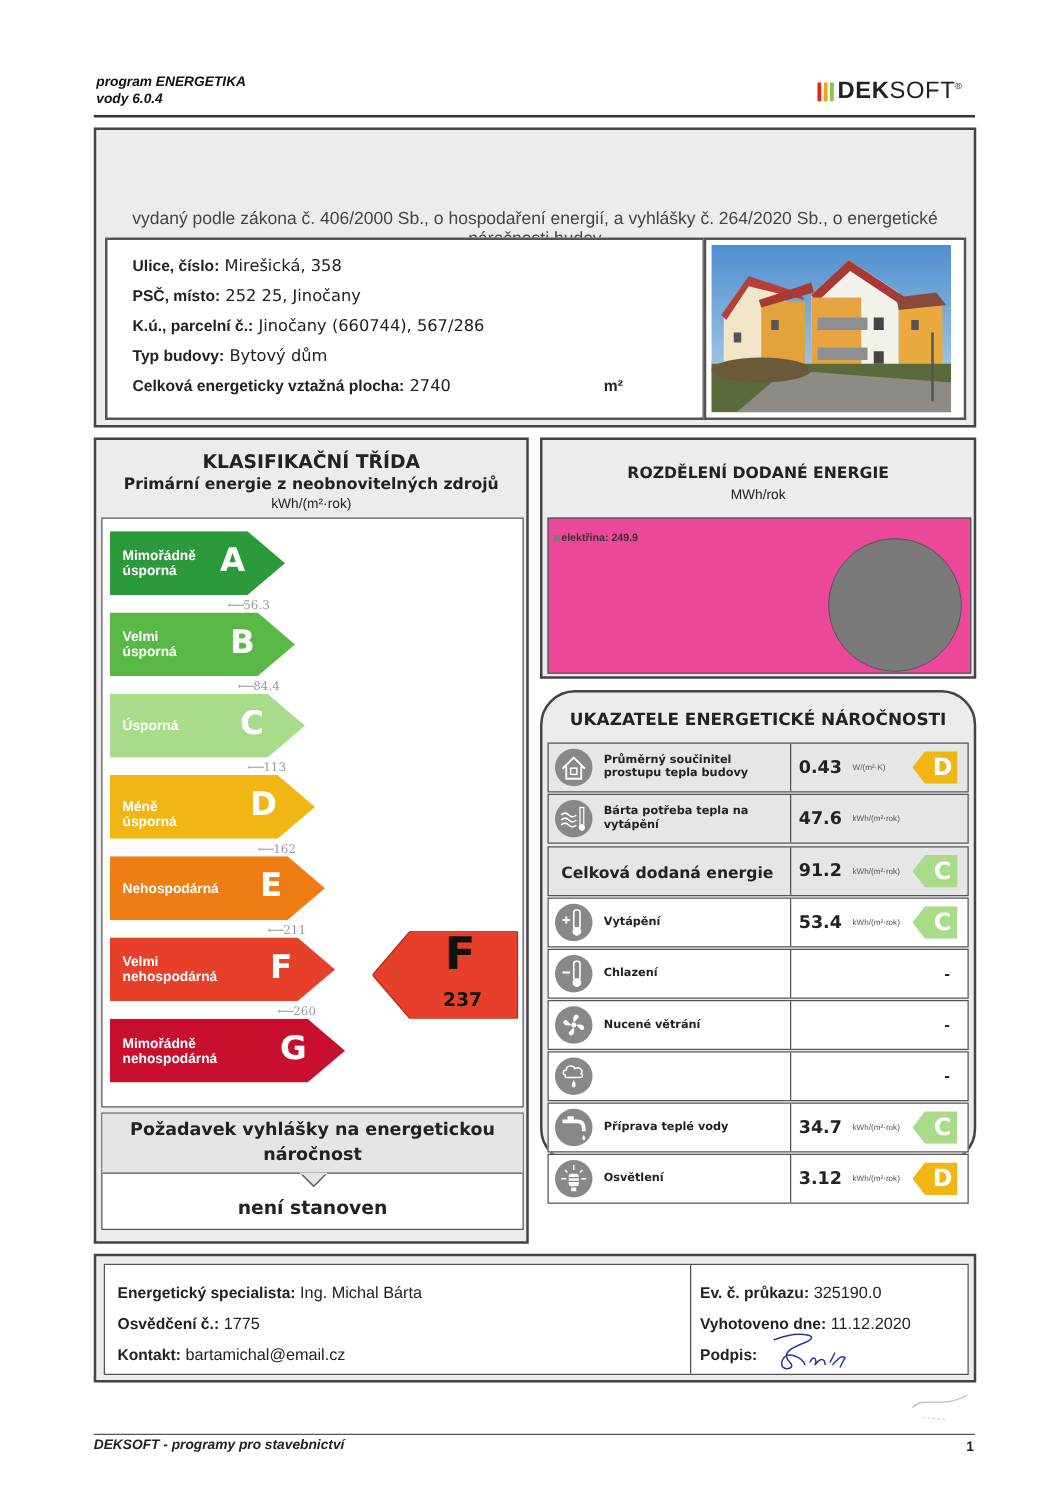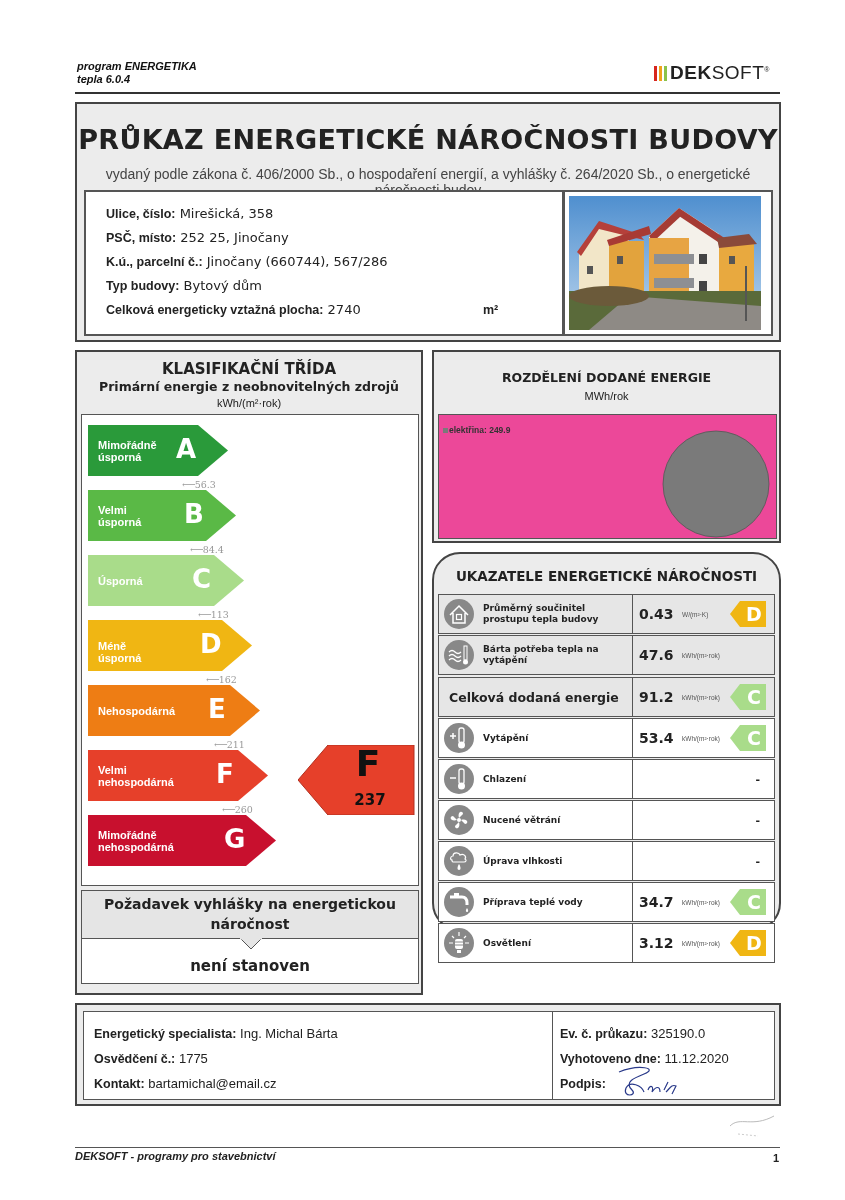--- a/index.html
+++ b/index.html
@@ -62,36 +62,35 @@
   .spec-sep { position:absolute; left:468px; top:0; bottom:0; width:1px; background:#555; }
   .foot-rule { left:75px; width:705px; height:1px; background:#555; top:1147px; }
   .foot { left:75px; top:1150px; font-family:"Liberation Sans", sans-serif; font-weight:bold; font-style:italic; font-size:11px; }
   .pagenum { left:773px; top:1152px; font-family:"Liberation Sans", sans-serif; font-weight:bold; font-size:11px; }
 </style>
 </head>
 <body>
 
 <div class="abs prog">
   <div>program ENERGETIKA</div>
-  <div>tepla 6.0.4</div>
+  <div>vody 6.0.4</div>
 </div>
 <div class="abs logo">
   <div class="bars">
     <span id="lb0" style="background: rgb(215, 38, 30);"></span>
     <span id="lb1" style="background: rgb(240, 162, 28);"></span>
     <span id="lb2" style="background: rgb(139, 195, 74);"></span>
   </div>
   <span class="dek">DEK</span>
   <span class="soft">SOFT</span>
   <span class="reg">®</span>
 </div>
 <div class="abs hrule" style="top:92px;"></div>
 
 <div class="box title-box">
-  <div class="title">PRŮKAZ ENERGETICKÉ NÁROČNOSTI BUDOVY</div>
   <div class="subtitle">vydaný podle zákona č. 406/2000 Sb., o hospodaření energií, a vyhlášky č. 264/2020 Sb., o energetické náročnosti budov</div>
 </div>
 
 <div class="box info-box">
   <div class="info-row" style="top:14px;"><b>Ulice, číslo:</b> <span>Mirešická, 358</span></div>
   <div class="info-row" style="top:38px;"><b>PSČ, místo:</b> <span>252 25, Jinočany</span></div>
   <div class="info-row" style="top:62px;"><b>K.ú., parcelní č.:</b> <span>Jinočany (660744), 567/286</span></div>
   <div class="info-row" style="top:86px;"><b>Typ budovy:</b> <span>Bytový dům</span></div>
   <div class="info-row" style="top:110px;"><b>Celková energeticky vztažná plocha:</b> <span>2740</span></div>
   <div class="info-row" style="top:110px; left:382px;margin-left:15px;"><b>m²</b></div>
@@ -321,21 +320,20 @@
           </svg></div>
         <div class="name">Nucené větrání</div>
         <div class="sep"></div>
         <div class="dash">-</div>
       </div>
       <div class="uka-row" style="top: 287px;">
         <div class="iconc"><svg width="30" height="30" viewBox="0 0 30 30">
             <path d="M8,14 C6,14 6,10 9,10 C9,6 15,6 16,9 C19,7 23,10 21,13 C23,14 22,16 20,16 H9 C8,16 8,14 8,14 Z" fill="none" stroke="#fff" stroke-width="1.2"></path>
             <path d="M15,18 C13,21 13,24 15,24 C17,24 17,21 15,18 Z" fill="#fff"></path>
           </svg></div>
-        <div class="name">Úprava vlhkosti</div>
         <div class="sep"></div>
         <div class="dash">-</div>
       </div>
       <div class="uka-row" style="top: 328px;">
         <div class="iconc"><svg width="30" height="30" viewBox="0 0 30 30">
             <path d="M6,10 H18 C22,10 23,13 23,16 V18" fill="none" stroke="#fff" stroke-width="3"></path>
             <rect x="10" y="6" width="5" height="3" fill="#fff"></rect>
             <path d="M23,21 C21.5,23 21.5,25 23,25 C24.5,25 24.5,23 23,21 Z" fill="#fff"></path>
           </svg></div>
         <div class="name">Příprava teplé vody</div>

